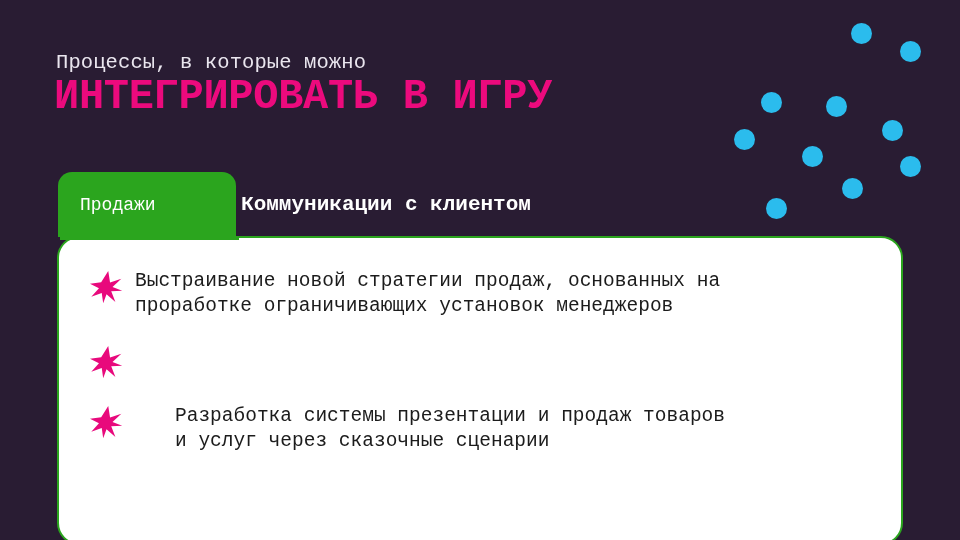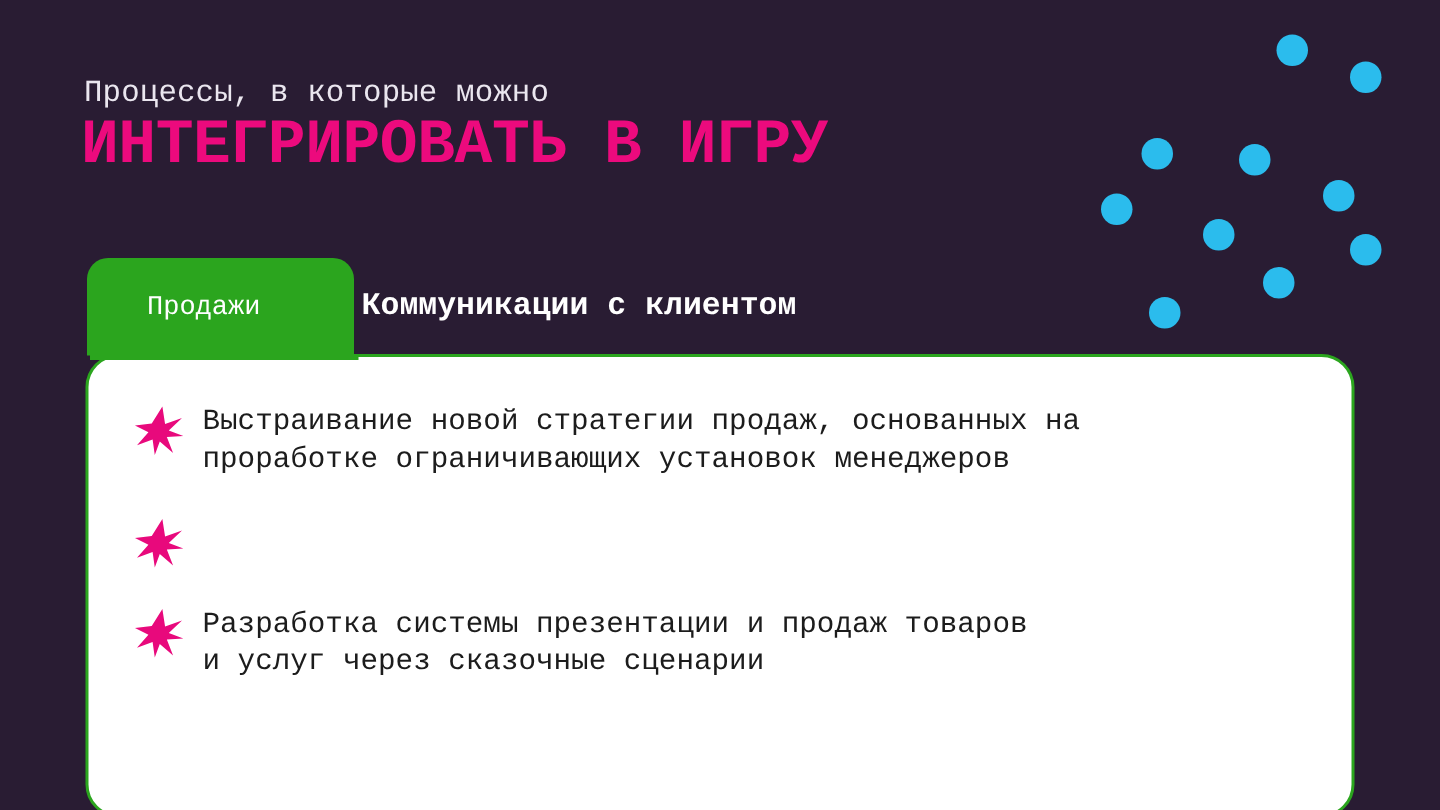--- a/index.html
+++ b/index.html
@@ -85,21 +85,21 @@
     font-size: 21px;
     line-height: 22px;
     font-weight: 700;
     color: #ffffff;
     cursor: pointer;
   }
   .tab.is-active {
     background: #2ba51e;
     border-radius: 14px 14px 0 0;
     justify-content: flex-start;
-    padding-left: 40px;
+    padding-left: 22px;
     font-weight: 400;
     font-size: 18px;
   }
   .tab-sales      { left: 0px;   width: 178px; }
   .tab-comms      { left: 178px; width: 300px; }
   .tab-staff      { left: 545px; width: 300px; }
 
   
   .card {
     position: absolute;
@@ -127,21 +127,21 @@
     left: 30px;
     top: 28px;
     right: 24px;
   }
   .bullet {
     position: relative;
     display: flex;
     align-items: flex-start;
     margin-bottom: 22px;
   }
-  .bullet:last-child { margin-bottom: 0; }
+  .bullet:last-child { margin-bottom: 0; gap: 40px; }
 
   .bullet-star {
     flex: 0 0 auto;
     width: 34px;
     height: 34px;
     margin-right: 12px;
     margin-top: 4px;
   }
   .bullet-star svg { display: block; }
 

